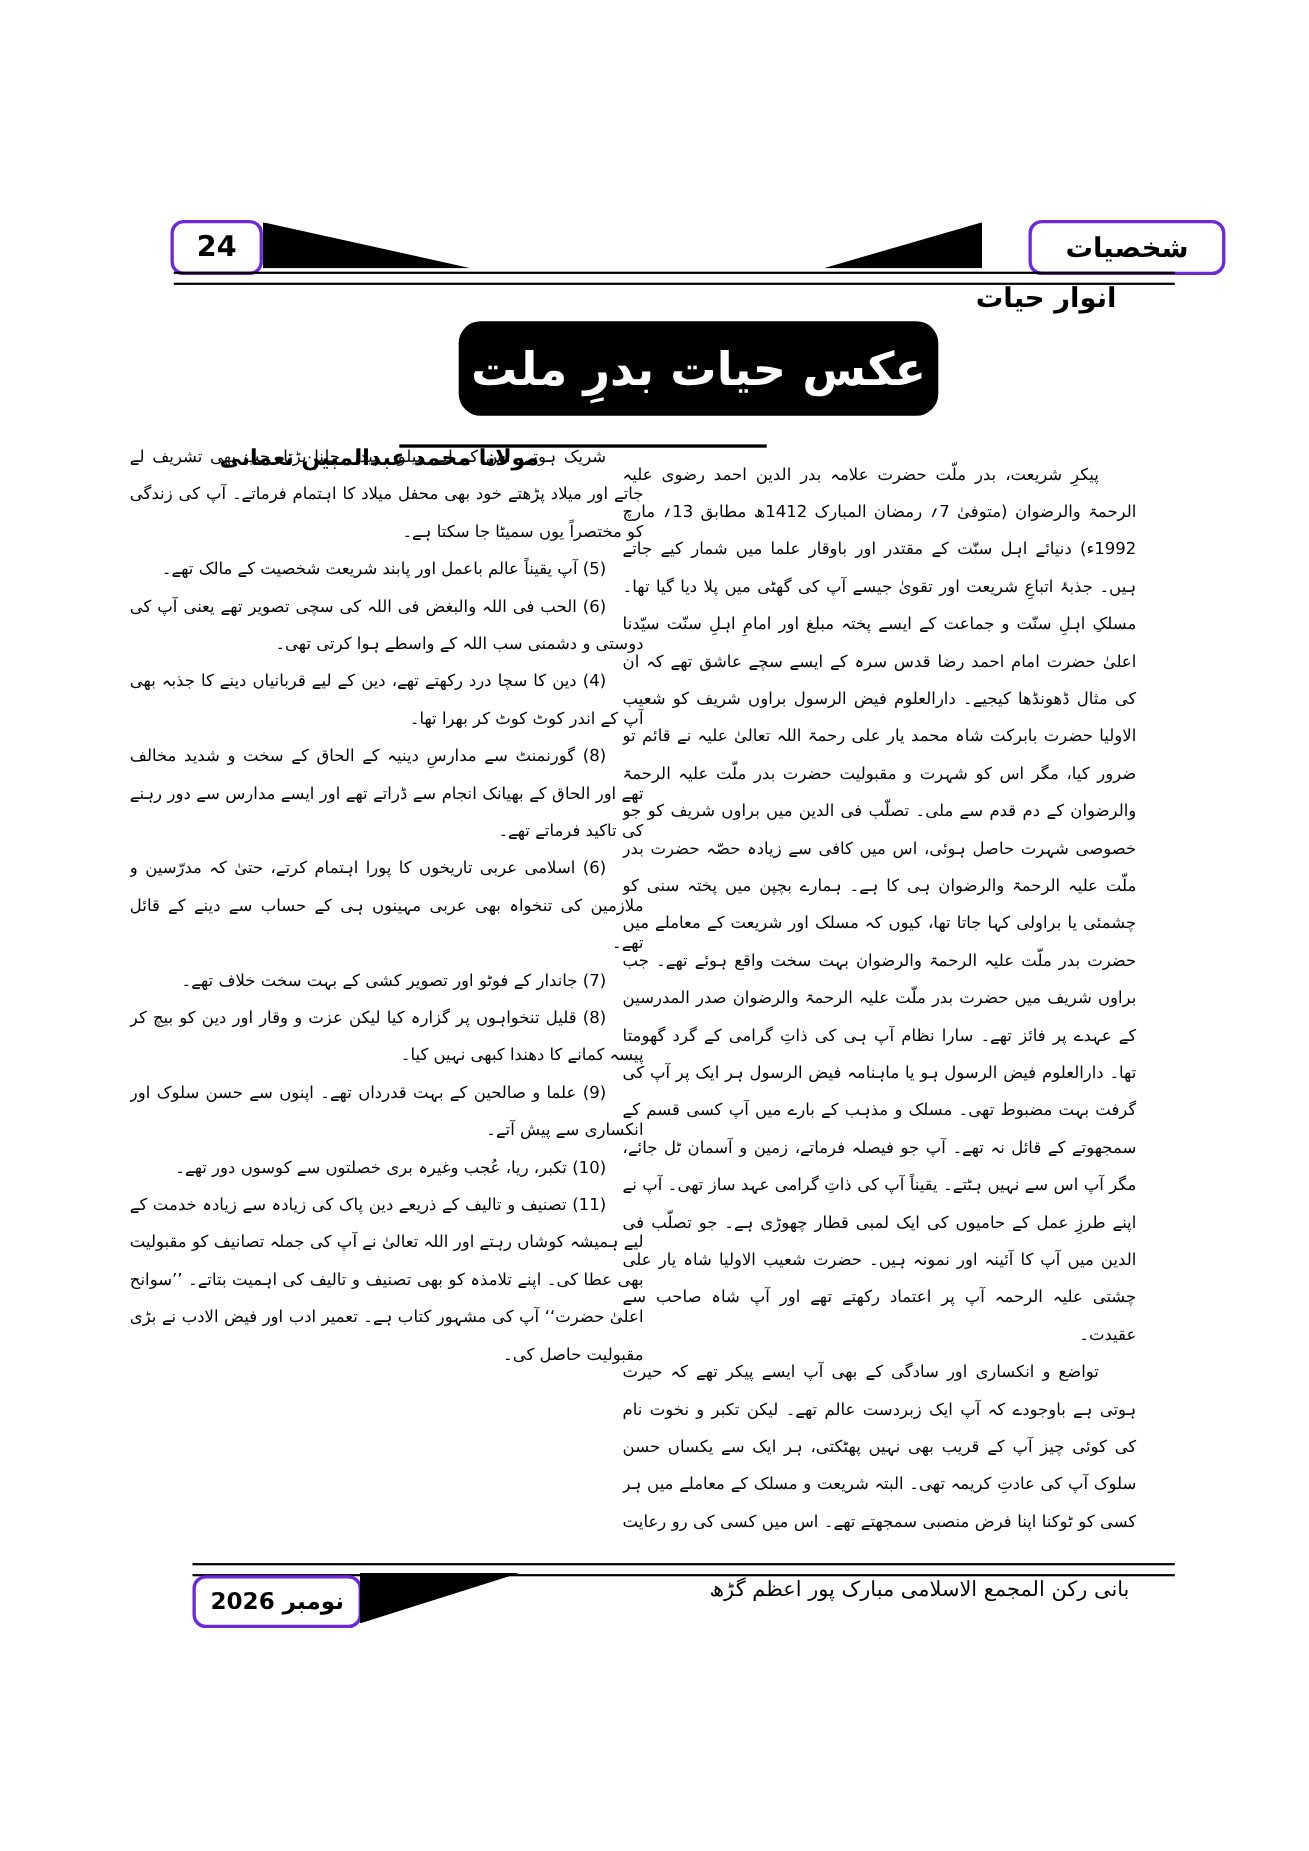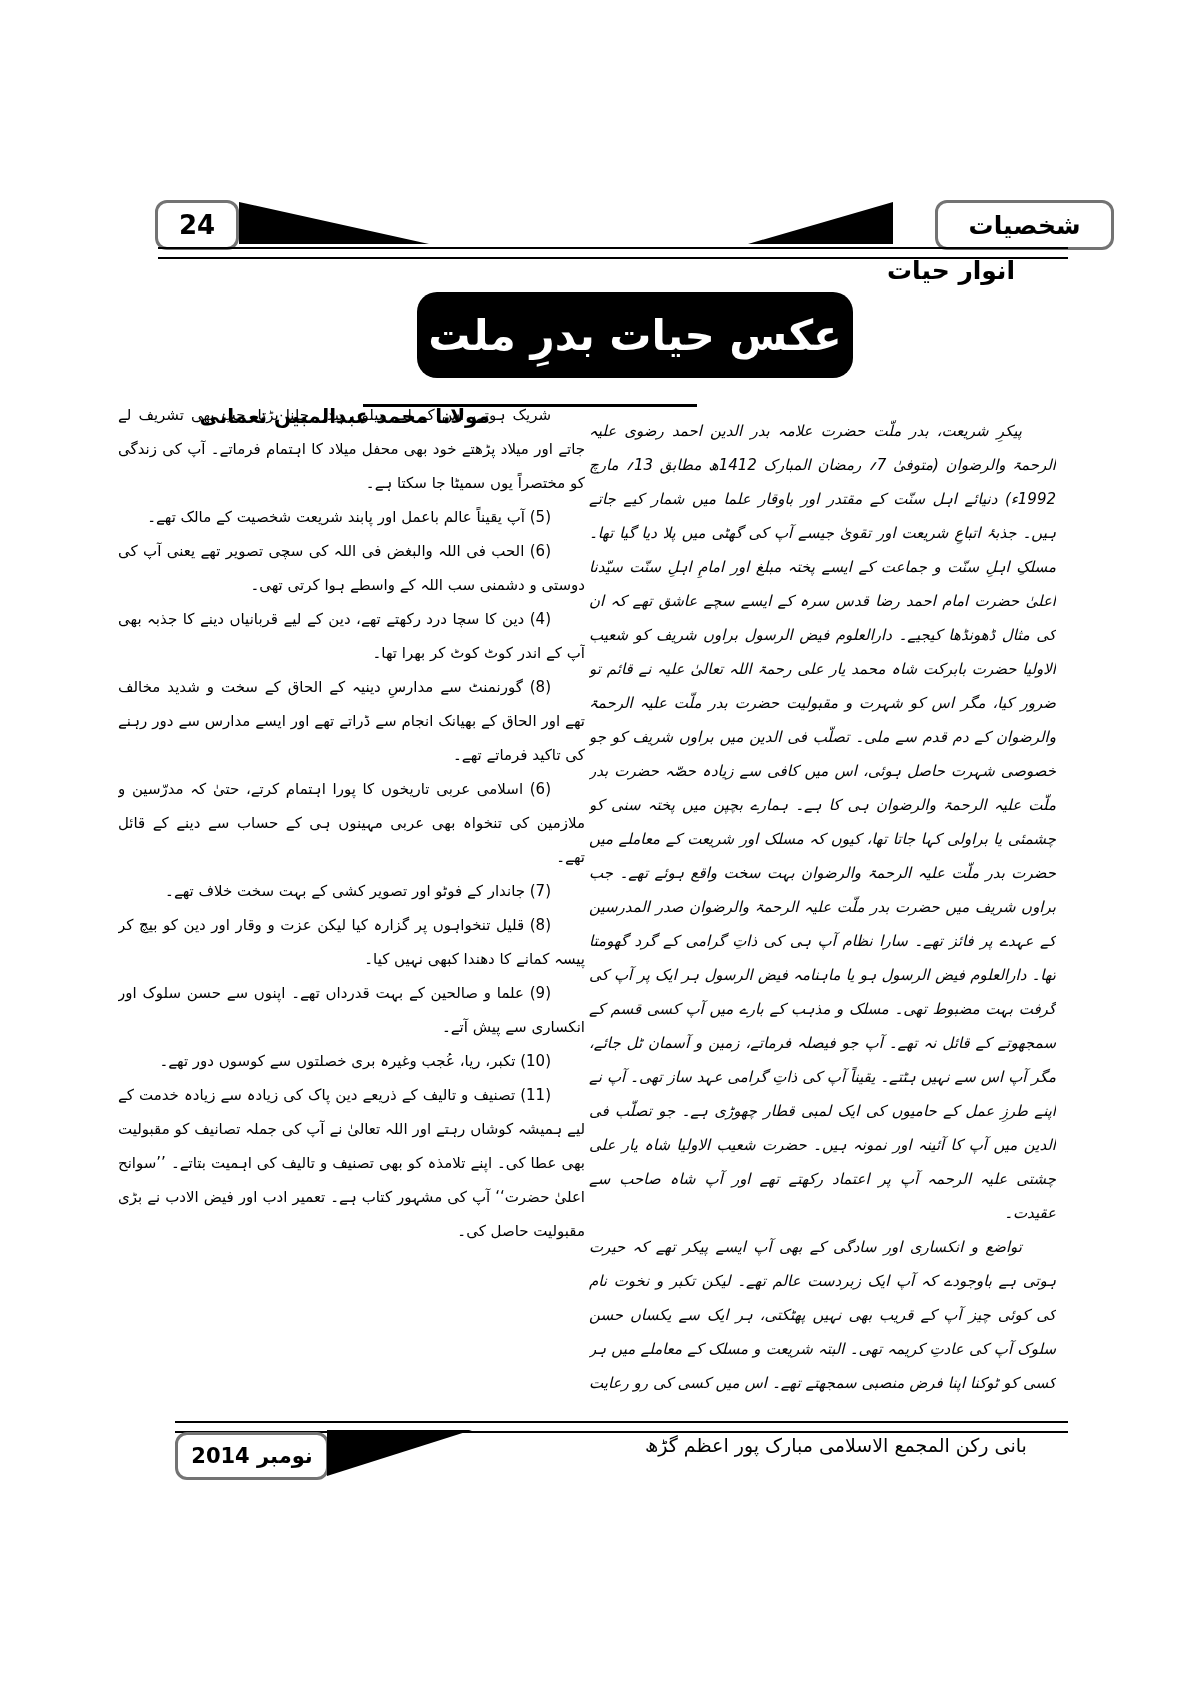--- a/index.html
+++ b/index.html
@@ -7,21 +7,21 @@
     position:relative;
     width:1190px;height:1683px;
     background:#ffffff;
     font-family:"DejaVu Sans",sans-serif;
     color:#000;
     overflow:hidden;
   }
   
   .badge{
     display:flex;align-items:center;justify-content:center;
-    border:3px solid #737373;border-radius:12px;background:#fff;
+    border:3px solid #6d28d9;border-radius:12px;background:#fff;
     font-weight:bold;
   }
   .hdr-badge-left{
     position:absolute;left:155px;top:200px;width:78px;height:44px;
     font-size:26px;font-family:"DejaVu Sans",sans-serif;
   }
   .hdr-wedge-left{
     position:absolute;left:239px;top:202px;width:190px;height:42px;
     background:#000;
     -webkit-clip-path:polygon(0 0,0 100%,100% 100%);
@@ -66,21 +66,21 @@
     position:absolute;left:363px;top:404px;width:334px;height:2.5px;background:#000;
   }
   
   .col{
     position:absolute;width:467px;
     direction:rtl;text-align:justify;
     font-size:15px;line-height:34px;
     overflow:hidden;
   }
   .col p{margin:0;text-indent:34px;}
-  .col-right{left:589px;top:414px;height:980px;font-style:italic;}
+  .col-right{left:566px;top:414px;height:980px;}
   .col-left{left:118px;top:398px;height:965px;}
   
   .ftr-badge{
     position:absolute;left:175px;top:1432px;width:148px;height:42px;
     font-size:21px;direction:rtl;gap:4px;
   }
   .ftr-wedge{
     position:absolute;left:327px;top:1430px;width:145px;height:46px;
     background:#000;
     -webkit-clip-path:polygon(0 0,0 100%,100% 0);
@@ -128,18 +128,18 @@
     <p>(6) اسلامی عربی تاریخوں کا پورا اہتمام کرتے، حتیٰ کہ مدرّسین و ملازمین کی تنخواہ بھی عربی مہینوں ہی کے حساب سے دینے کے قائل تھے۔</p>
     <p>(7) جاندار کے فوٹو اور تصویر کشی کے بہت سخت خلاف تھے۔</p>
     <p>(8) قلیل تنخواہوں پر گزارہ کیا لیکن عزت و وقار اور دین کو بیچ کر پیسہ کمانے کا دھندا کبھی نہیں کیا۔</p>
     <p>(9) علما و صالحین کے بہت قدرداں تھے۔ اپنوں سے حسن سلوک اور انکساری سے پیش آتے۔</p>
     <p>(10) تکبر، ریا، عُجب وغیرہ بری خصلتوں سے کوسوں دور تھے۔</p>
     <p>(11) تصنیف و تالیف کے ذریعے دین پاک کی زیادہ سے زیادہ خدمت کے لیے ہمیشہ کوشاں رہتے اور اللہ تعالیٰ نے آپ کی جملہ تصانیف کو مقبولیت بھی عطا کی۔ اپنے تلامذہ کو بھی تصنیف و تالیف کی اہمیت بتاتے۔ ’’سوانح اعلیٰ حضرت‘‘ آپ کی مشہور کتاب ہے۔ تعمیر ادب اور فیض الادب نے بڑی مقبولیت حاصل کی۔</p>
   </div>
 
   <div class="double-rule rule-footer"></div>
   <div class="badge ftr-badge">
-    <span>نومبر 2014</span>
+    <span>نومبر 2026</span>
   </div>
   <div class="ftr-wedge"></div>
   <div class="footer-note">بانی رکن المجمع الاسلامی مبارک پور اعظم گڑھ</div>
 
 </div>
 
 </body></html>

